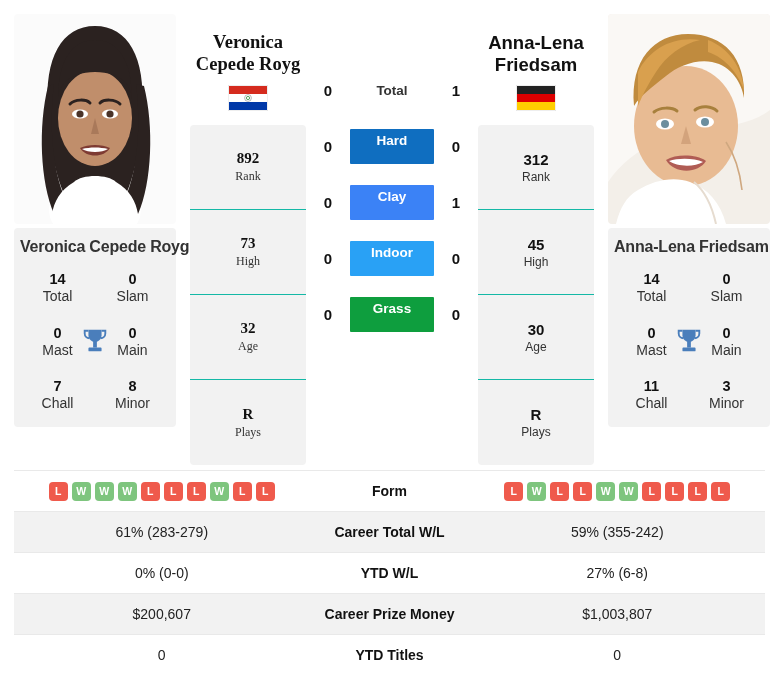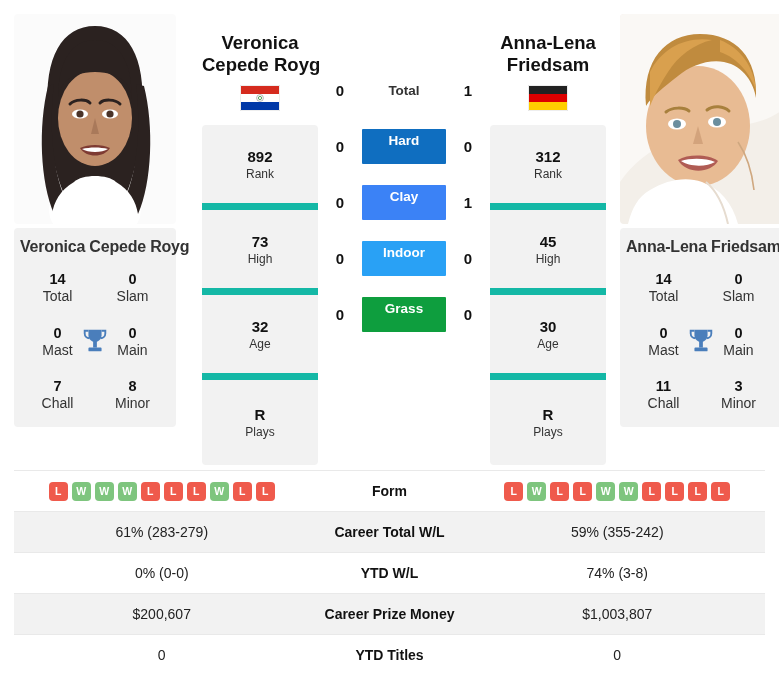--- a/index.html
+++ b/index.html
@@ -75,21 +75,21 @@
     background: #f2f2f2;
     border-radius: 4px;
     overflow: hidden;
   }
   .rank-row {
     height: 85px;
     display: flex;
     flex-direction: column;
     align-items: center;
     justify-content: center;
-    border-bottom: 7px solid #14b8a6;
+    border-bottom: 1px solid #14b8a6;
   }
   .rank-card .rank-row:last-child { border-bottom: none; }
   .rank-val { font-size: 15px; font-weight: 700; color: #111; }
   .rank-lbl { font-size: 12px; color: #333; margin-top: 2px; }
 
   
   .name-block {
     position: absolute;
     width: 116px;
     text-align: center;
@@ -246,21 +246,21 @@
               <path d="M9 5 h-4 v3 a5 5 0 0 0 5 5" fill="none" stroke="#4a7ebb" stroke-width="2"></path>
               <path d="M23 5 h4 v3 a5 5 0 0 1 -5 5" fill="none" stroke="#4a7ebb" stroke-width="2"></path>
               <rect x="14" y="16" width="4" height="7" fill="#4a7ebb"></rect>
               <rect x="9" y="23" width="14" height="4" rx="1" fill="#4a7ebb"></rect>
             </svg>
           </span>
         </div>
       </div>
     </div>
 
-    <div style="position:relative; margin-left:26px;">
+    <div style="position:relative; margin-left:14px;font-family:Liberation Serif, serif;">
       <div class="name-block" style="top:18px; left:0;">
         <div class="name-text">Veronica</div>
         <div class="name-text">Cepede Royg</div>
         <span class="flag">
           <svg width="40" height="26" viewBox="0 0 40 26" xmlns="http://www.w3.org/2000/svg">
             <rect x="0" y="0" width="40" height="26" fill="#ffffff" stroke="#dddddd" stroke-width="1"></rect>
             <rect x="1" y="1" width="38" height="8" fill="#d52b1e"></rect>
             <rect x="1" y="9" width="38" height="8" fill="#ffffff"></rect>
             <rect x="1" y="17" width="38" height="8" fill="#0038a8"></rect>
             <circle cx="20" cy="13" r="3.4" fill="#ffffff" stroke="#999999" stroke-width="0.7"></circle>
@@ -449,21 +449,21 @@
         </div>
       </div>
       <div class="trow shaded">
         <div class="tcell-left">61% (283-279)</div>
         <div class="tcell-mid">Career Total W/L</div>
         <div class="tcell-right">59% (355-242)</div>
       </div>
       <div class="trow">
         <div class="tcell-left">0% (0-0)</div>
         <div class="tcell-mid">YTD W/L</div>
-        <div class="tcell-right">74% (3-8)</div>
+        <div class="tcell-right">27% (6-8)</div>
       </div>
       <div class="trow shaded">
         <div class="tcell-left">$200,607</div>
         <div class="tcell-mid">Career Prize Money</div>
         <div class="tcell-right">$1,003,807</div>
       </div>
       <div class="trow">
         <div class="tcell-left">0</div>
         <div class="tcell-mid">YTD Titles</div>
         <div class="tcell-right">0</div>

